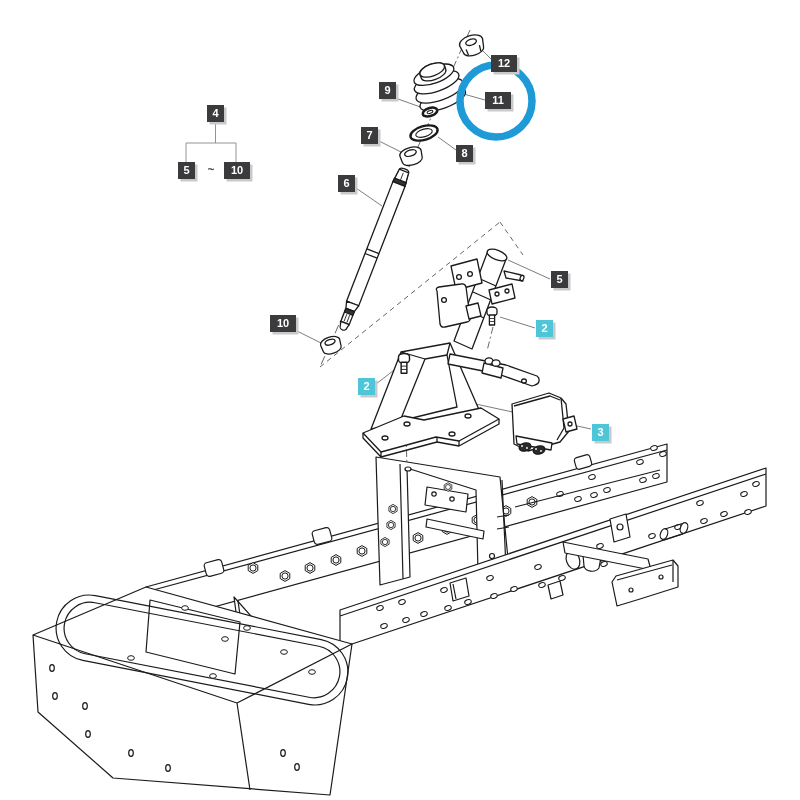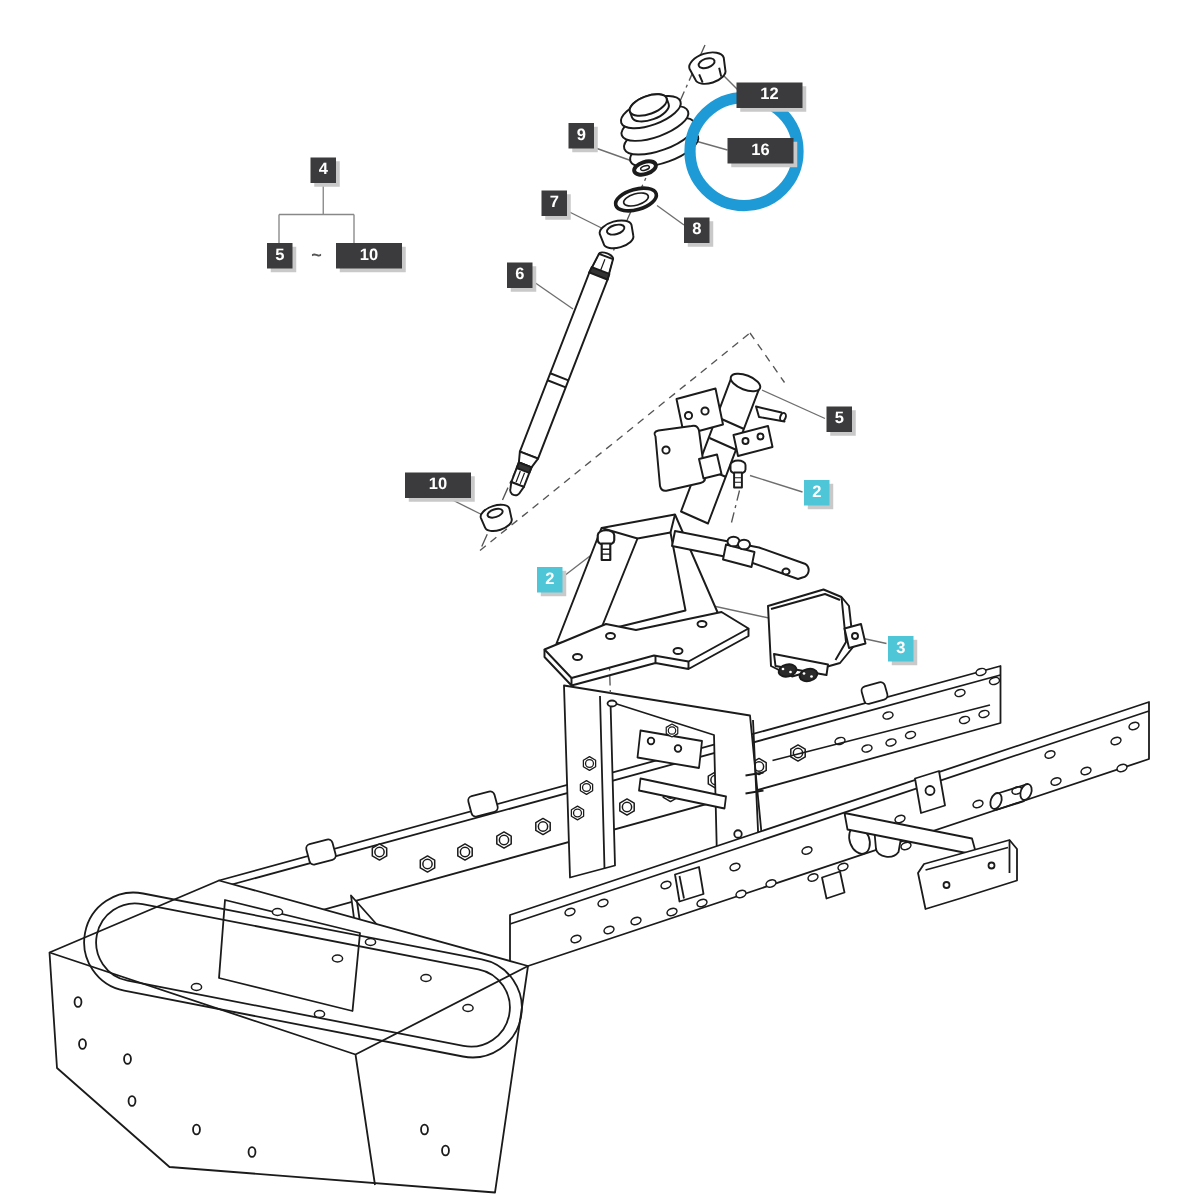--- a/index.html
+++ b/index.html
@@ -2,21 +2,21 @@
 <html><head>
 <meta charset="utf-8">
 <style>
   html,body{margin:0;padding:0;background:#fff;}
   #stage{position:relative;width:800px;height:800px;background:#fff;overflow:hidden;
          font-family:"Liberation Sans",sans-serif;}
   #stage svg{position:absolute;left:0;top:0;}
   .callout{position:absolute;width:17px;height:17px;line-height:17px;text-align:center;
            font-size:11px;font-weight:bold;color:#fff;background:#3b3b3d;
            box-shadow:2.5px 2.5px 0 #c9c9c9;user-select:none;cursor:pointer;}
-  .callout.wide{width:44px;}
+  .callout.wide{width:26px;}
   .callout.teal{background:#4fc6d8;}
   .tilde{position:absolute;width:20px;height:17px;line-height:17px;text-align:center;
          font-size:12px;font-weight:bold;color:#555;background:none;box-shadow:none;cursor:default;}
 </style>
 </head>
 <body>
 
 <div id="stage">
 
 <svg width="800" height="800" viewBox="0 0 800 800">
@@ -292,21 +292,21 @@
   <circle cx="496" cy="101" r="36" fill="none" stroke="#1e9bd7" stroke-width="7.5"></circle>
 </svg>
 
   <div class="callout" style="left:207px;top:105px;">4</div>
   <div class="callout" style="left:178px;top:162px;">5</div>
   <div class="tilde" style="left:201px;top:162px;">~</div>
   <div class="callout wide" style="left:224px;top:162px;">10</div>
 
   <div class="callout" style="left:379px;top:82px;">9</div>
   <div class="callout wide" style="left:491px;top:55px;">12</div>
-  <div class="callout wide" style="left:485px;top:92px;">16</div>
+  <div class="callout wide" style="left:485px;top:92px;">11</div>
   <div class="callout" style="left:361px;top:127px;">7</div>
   <div class="callout" style="left:456px;top:145px;">8</div>
   <div class="callout" style="left:338px;top:175px;">6</div>
   <div class="callout wide" style="left:270px;top:315px;">10</div>
   <div class="callout" style="left:551px;top:271px;">5</div>
   <div class="callout teal" style="left:536px;top:320px;">2</div>
   <div class="callout teal" style="left:358px;top:378px;">2</div>
   <div class="callout teal" style="left:592px;top:424px;">3</div>
 
 </div>

